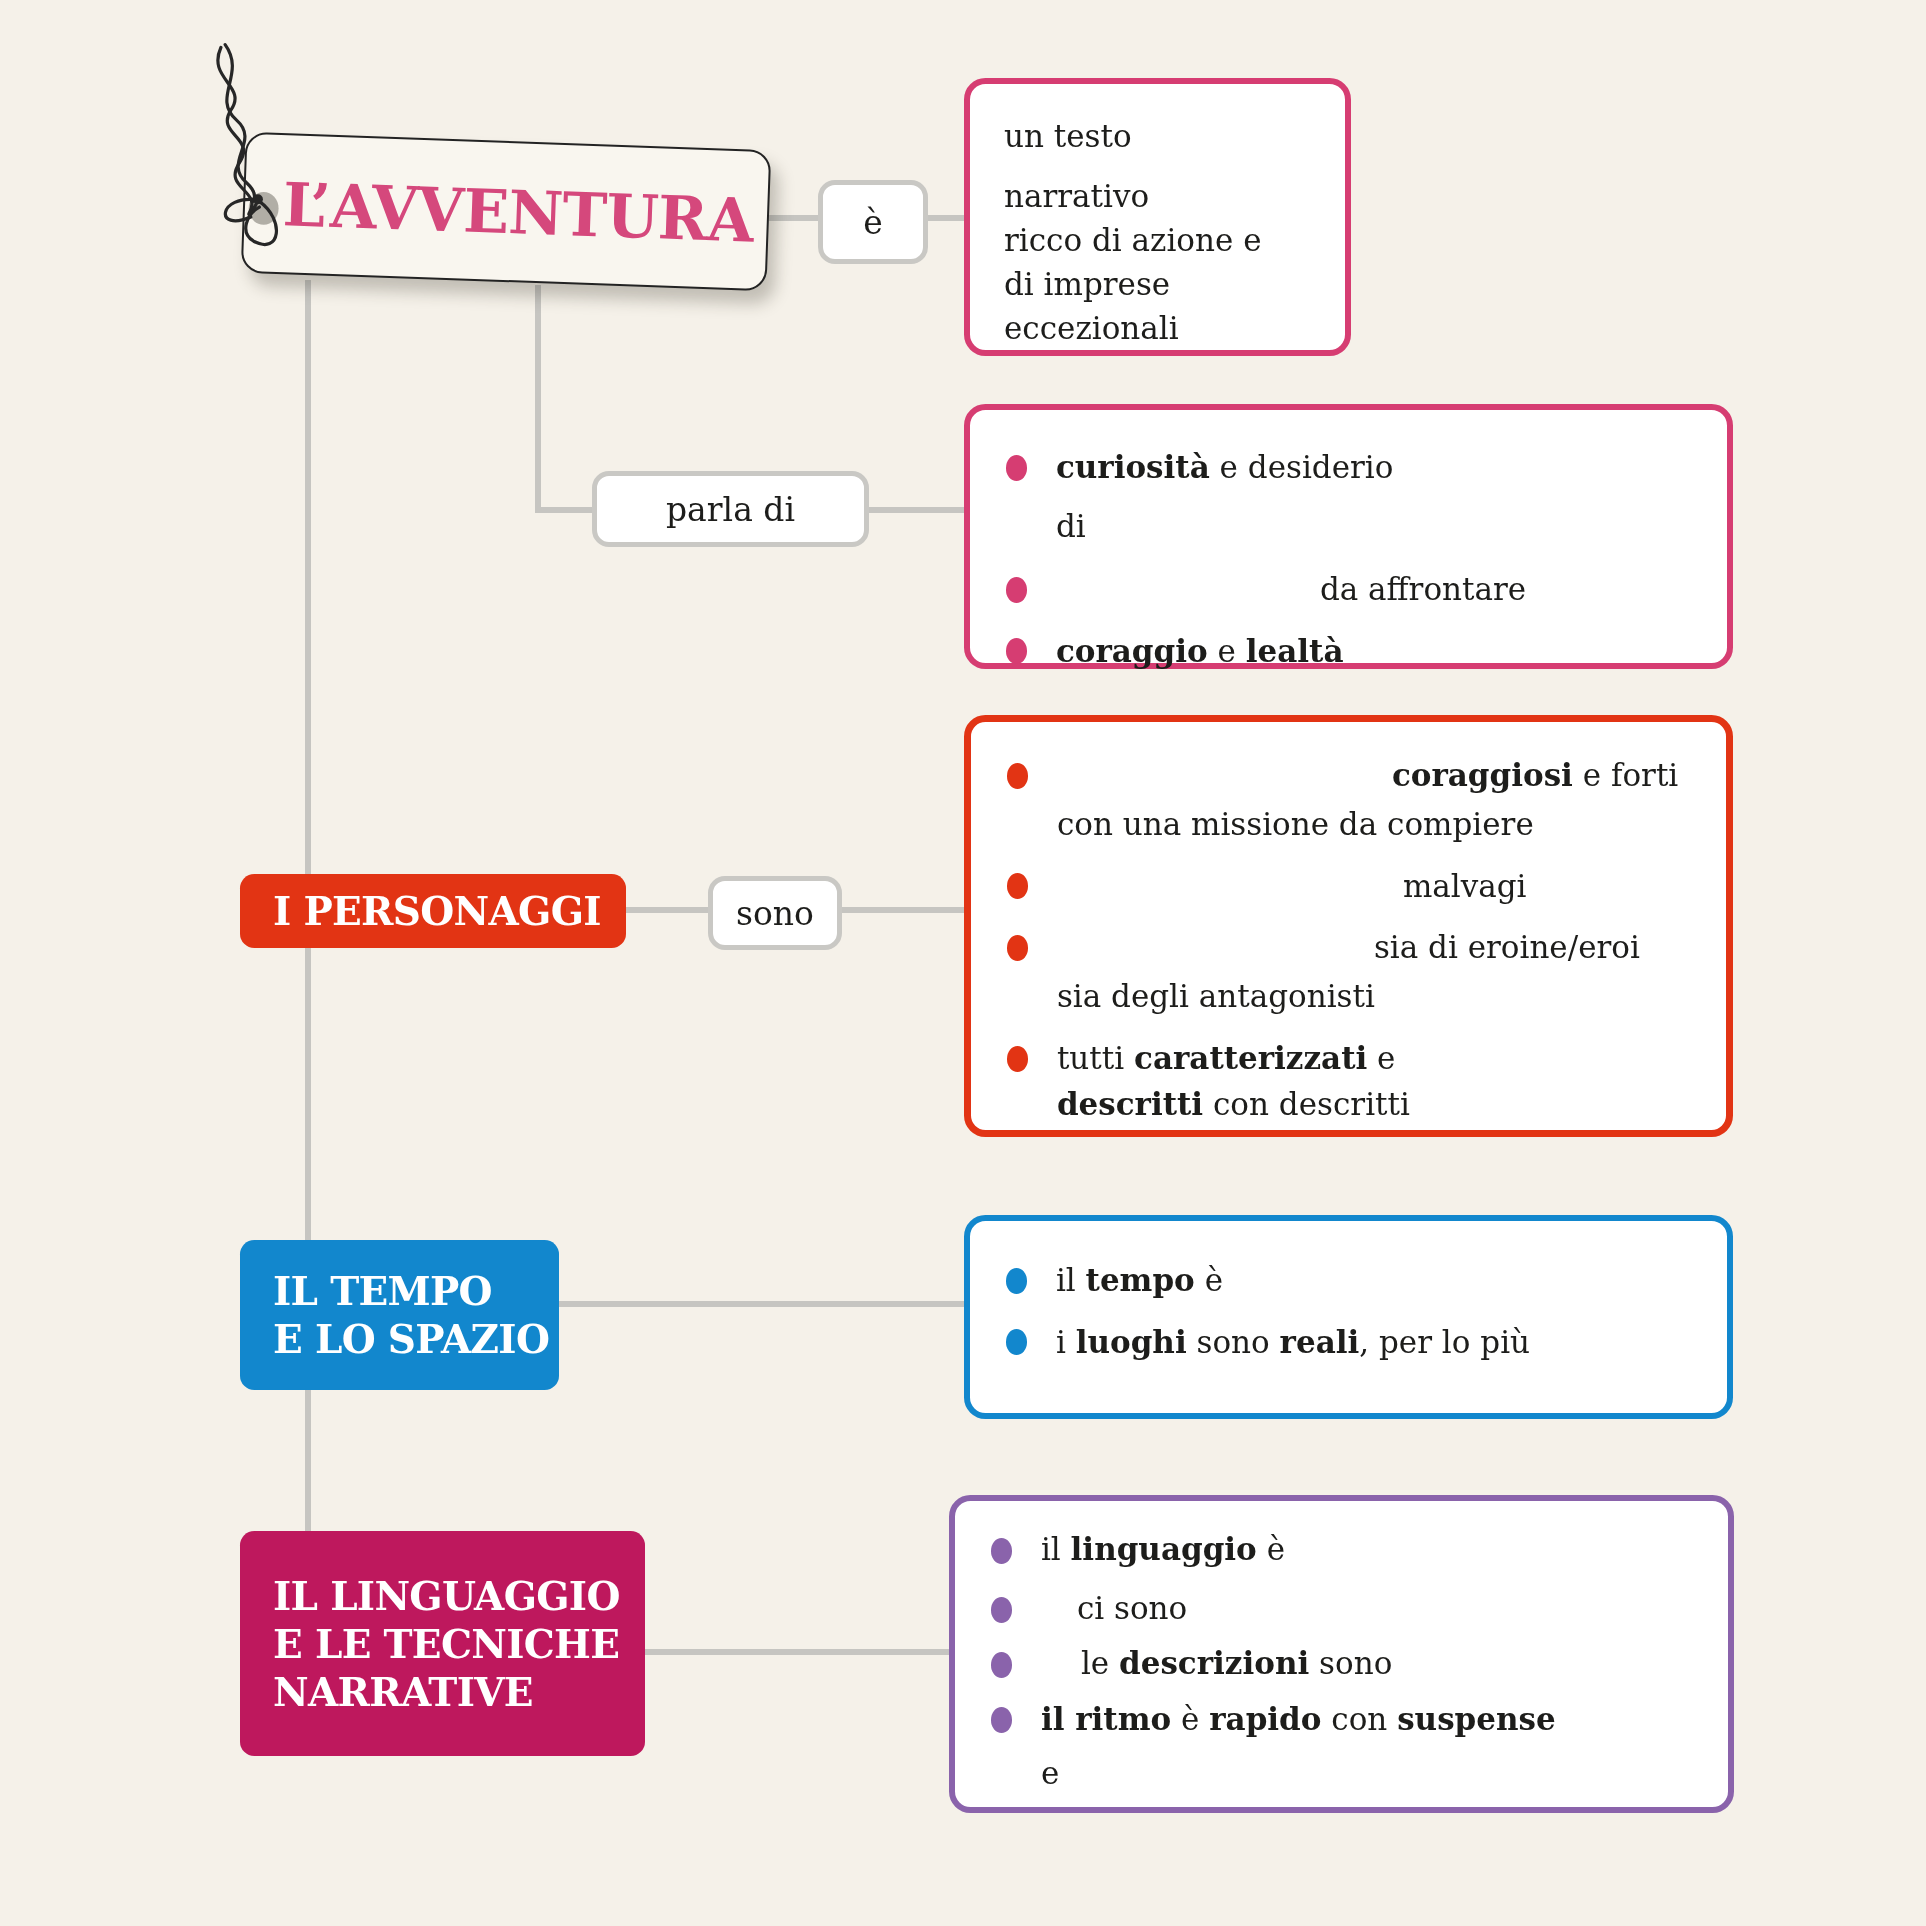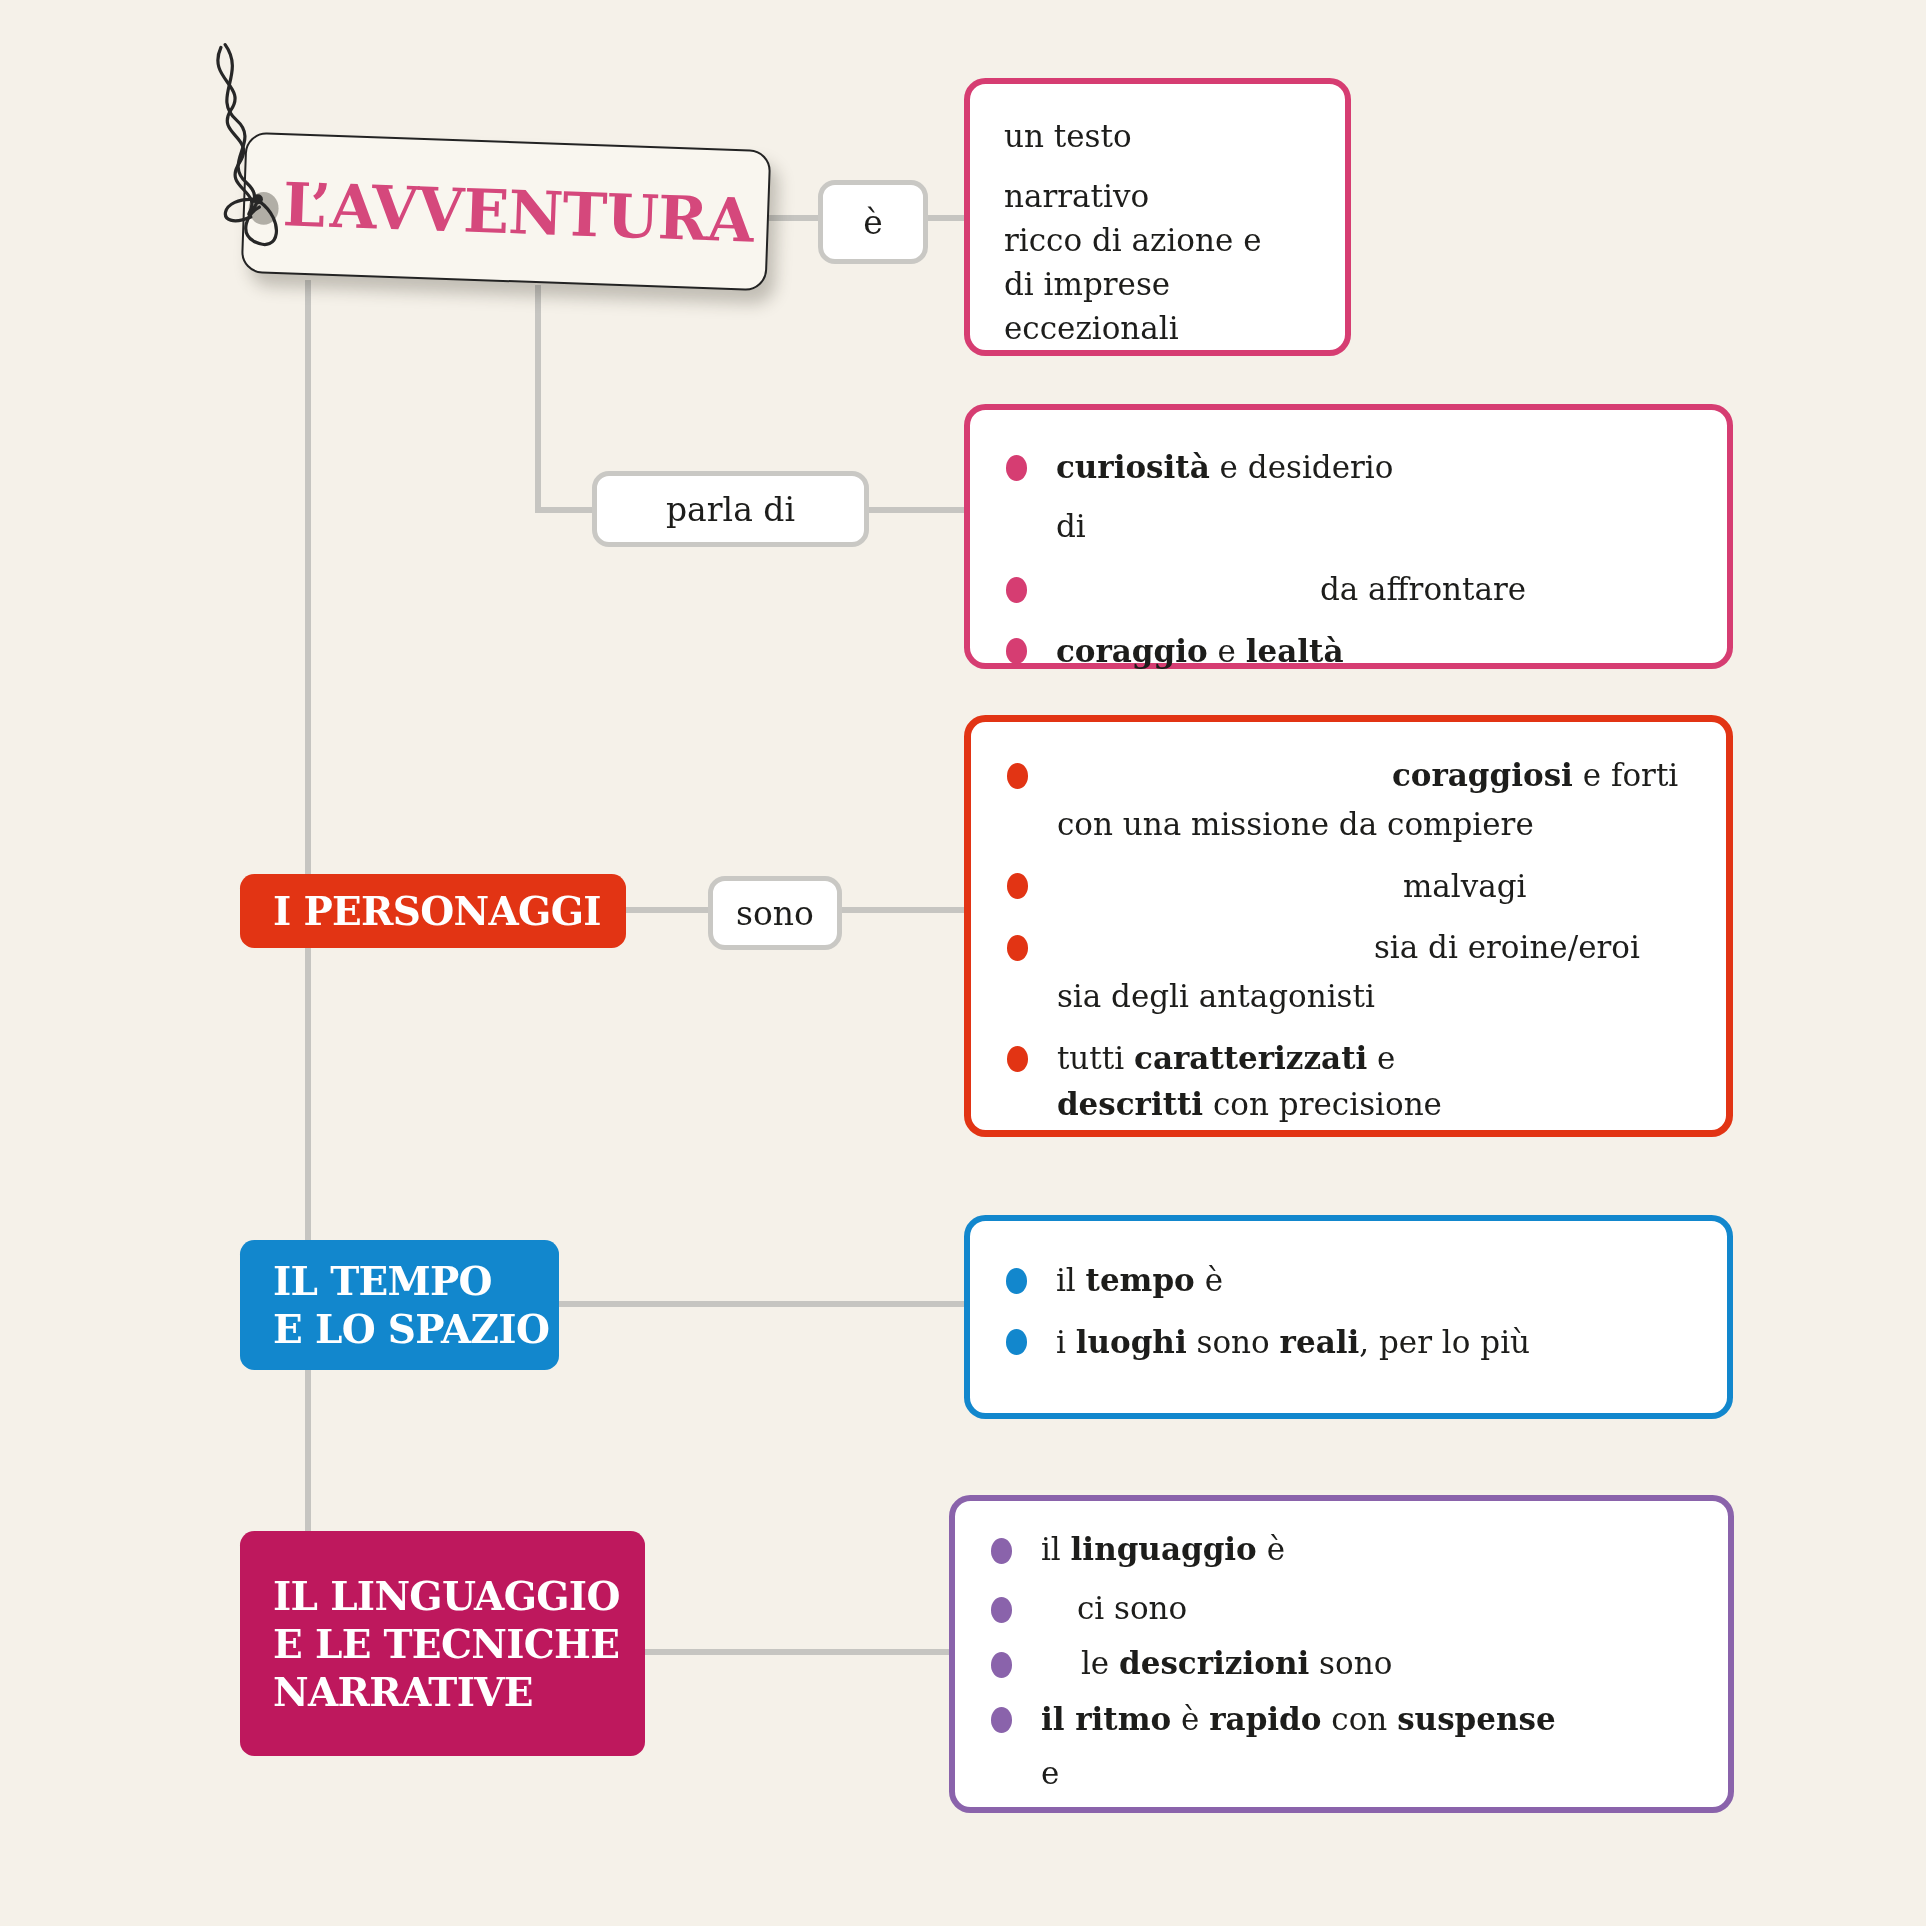--- a/index.html
+++ b/index.html
@@ -34,21 +34,21 @@
   #linker-parla{left:592px;top:471px;width:277px;height:76px;}
   #linker-sono{left:708px;top:876px;width:134px;height:74px;}
 
   
   .branch{
     position:absolute;color:#fff;font-weight:700;font-size:39px;line-height:48px;
     border-radius:14.3px;display:flex;flex-direction:column;justify-content:center;
     padding:0 33px;letter-spacing:-0.7px;z-index:2;white-space:nowrap;
   }
   #branch-personaggi{left:240px;top:874px;width:386px;height:74px;background:#e23414;}
-  #branch-tempo{left:240px;top:1240px;width:319px;height:130px;background:#1287cd;}
+  #branch-tempo{left:240px;top:1240px;width:319px;height:150px;background:#1287cd;}
   #branch-linguaggio{left:240px;top:1531px;width:405px;height:225px;background:#be185d;}
 
   
   .cbox{position:absolute;background:#ffffff;border-radius:21.4px;font-size:31px;z-index:2;}
   #box-definizione{left:964px;top:78px;width:387px;height:278px;border:6.4px solid #d63d72;padding:30px 34px;font-size:31px;}
   #box-temi{left:964px;top:404px;width:769px;height:265px;border:6.4px solid #d63d72;padding:34px 36px;}
   #box-personaggi{left:964px;top:715px;width:769px;height:422px;border:7.1px solid #e23414;padding:30px 36px;}
   #box-tempo{left:964px;top:1215px;width:769px;height:204px;border:6.4px solid #1287cd;padding:36px 36px;}
   #box-linguaggio{left:949px;top:1495px;width:785px;height:318px;border:6.4px solid #8a63ab;padding:26px 36px;}
 
@@ -174,21 +174,21 @@
       <div class="crow" style="margin-top: 2.9px;">
         <span class="dot hide"></span>
         <div class="rtext"><span>sia degli antagonisti</span></div>
       </div>
       <div class="crow" style="margin-top: 15.7px;">
         <span class="dot"></span>
         <div class="rtext"><span>tutti </span><span class="b">caratterizzati</span><span> e</span></div>
       </div>
       <div class="crow">
         <span class="dot hide"></span>
-        <div class="rtext"><span class="b">descritti</span><span> con precisione</span></div>
+        <div class="rtext"><span class="b">descritti</span><span> con descritti</span></div>
       </div>
     </div>
   <div class="cbox" id="box-tempo">
       <div class="crow">
         <span class="dot"></span>
         <div class="rtext"><span>il </span><span class="b">tempo</span><span> è</span></div>
       </div>
       <div class="crow" style="margin-top: 15.7px;">
         <span class="dot"></span>
         <div class="rtext"><span>i </span><span class="b">luoghi</span><span> sono </span><span class="b">reali</span><span>, per lo più</span></div>

